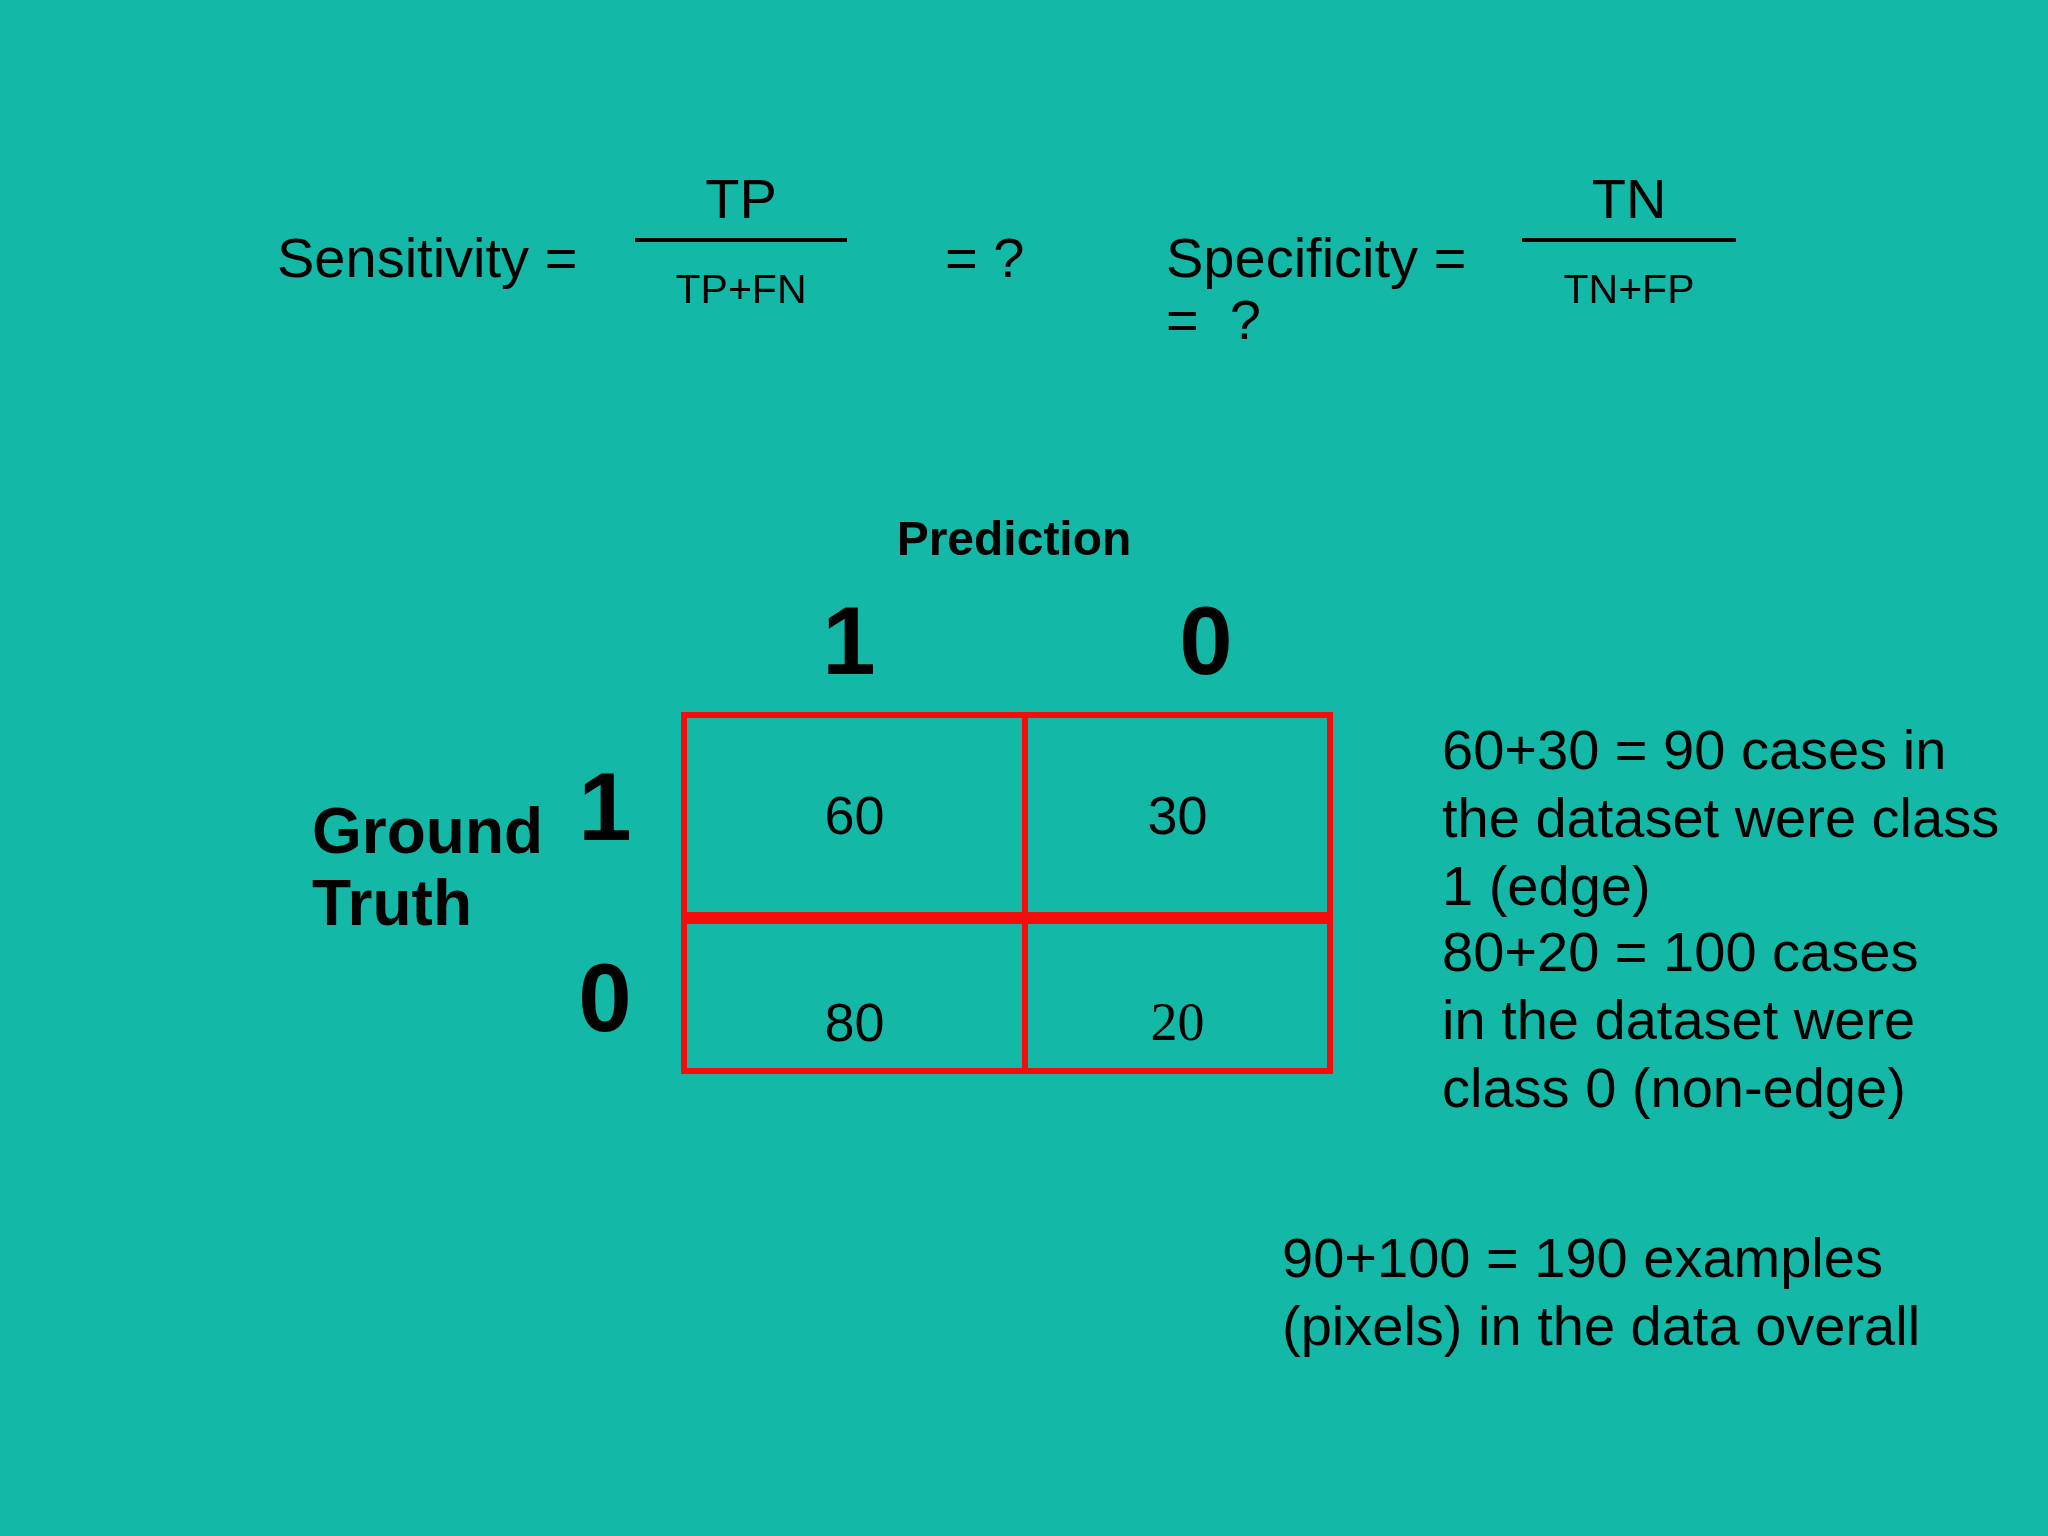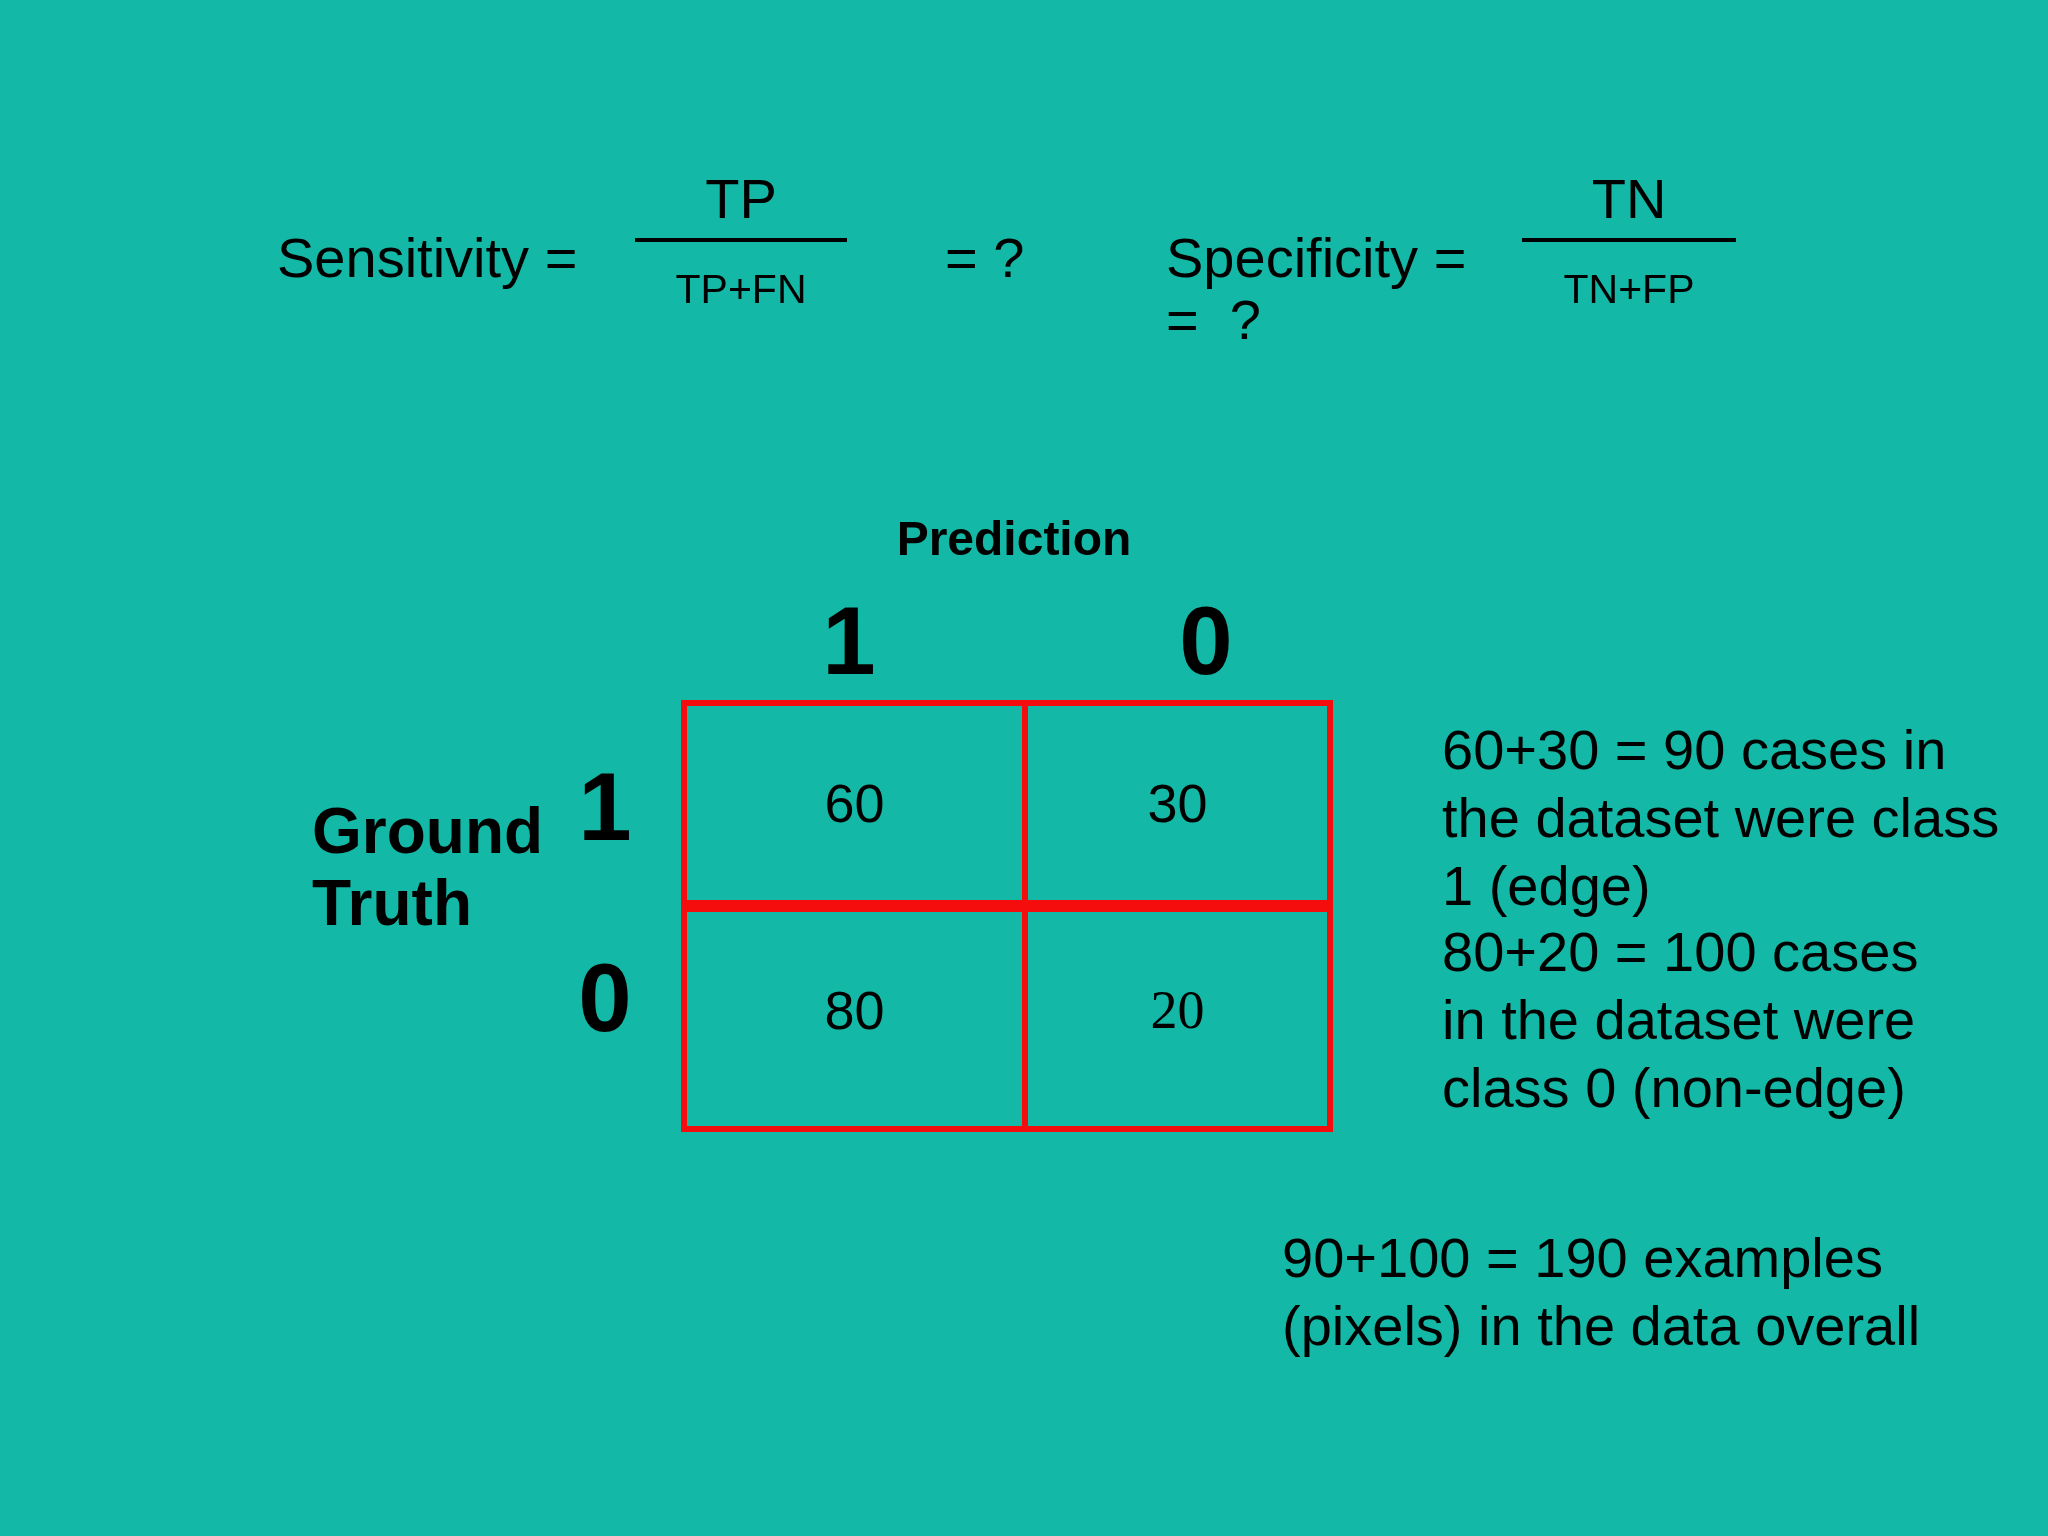--- a/index.html
+++ b/index.html
@@ -15,21 +15,21 @@
   .abs { position: absolute; }
   .t56 { font-size: 56px; line-height: 64px; white-space: nowrap; }
   .frac { text-align: center; }
   .frac .num { display: block; font-size: 56px; line-height: 62px; padding-bottom: 8px; }
   .frac .bar { display: block; height: 4px; background: #000; border: 0; margin: 0; }
   .frac .den { display: block; font-size: 41px; line-height: 62px; padding-top: 16px; }
   .pred-title { width: 500px; text-align: center; font-size: 48px; line-height: 58px; font-weight: bold; }
   .axis-digit { width: 120px; text-align: center; font-size: 96px; line-height: 96px; font-weight: bold; }
   .row-digit { width: 90px; text-align: center; font-size: 96px; line-height: 96px; font-weight: bold; }
   .gt-label { font-size: 64px; line-height: 72px; font-weight: bold; white-space: nowrap; }
-  .matrix { width: 652px; height: 432px; }
+  .matrix { width: 652px; height: 362px; margin-top: 12px; }
   .matrix .outer { position: absolute; left: 0; top: 0; right: 0; bottom: 0; border: 6px solid var(--red); box-sizing: border-box; }
   .matrix .vline { position: absolute; left: 341px; top: 0; width: 6px; height: 100%; background: var(--red); }
   .matrix .hline { position: absolute; left: 0; right: 0; top: 200px; height: 12px; background: var(--red); }
   .cell { position: absolute; display: flex; align-items: center; justify-content: center; font-size: 54px; }
   .cell.c11 { left: 6px;   top: 6px;   width: 335px; height: 194px; }
   .cell.c10 { left: 347px; top: 6px;   width: 299px; height: 194px; }
   .cell.c01 { left: 6px;   top: 212px; width: 335px; height: 196px; }
   .cell.c00 { left: 347px; top: 212px; width: 299px; height: 196px; font-family: Liberation Serif, serif; }
   .ann { font-size: 56px; line-height: 68px; white-space: nowrap; }
   .pre { white-space: pre; }

